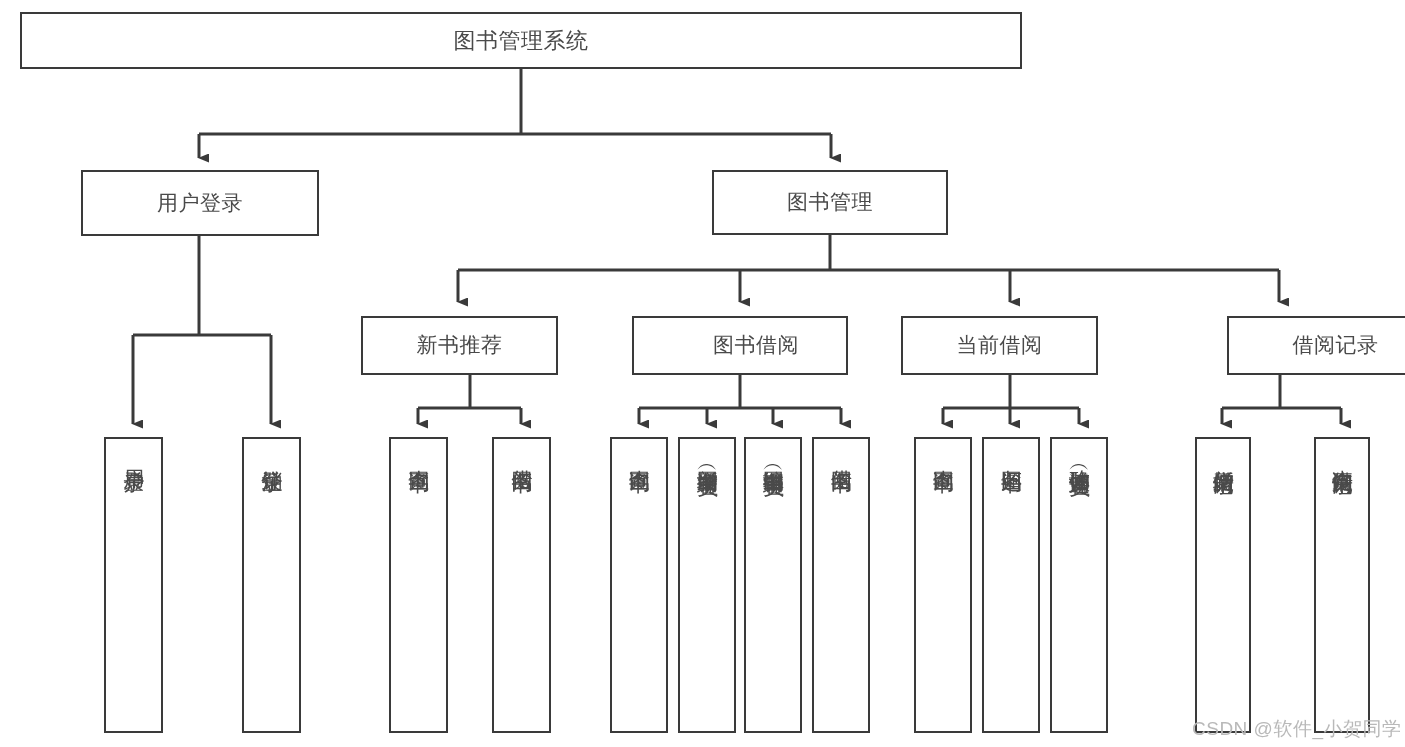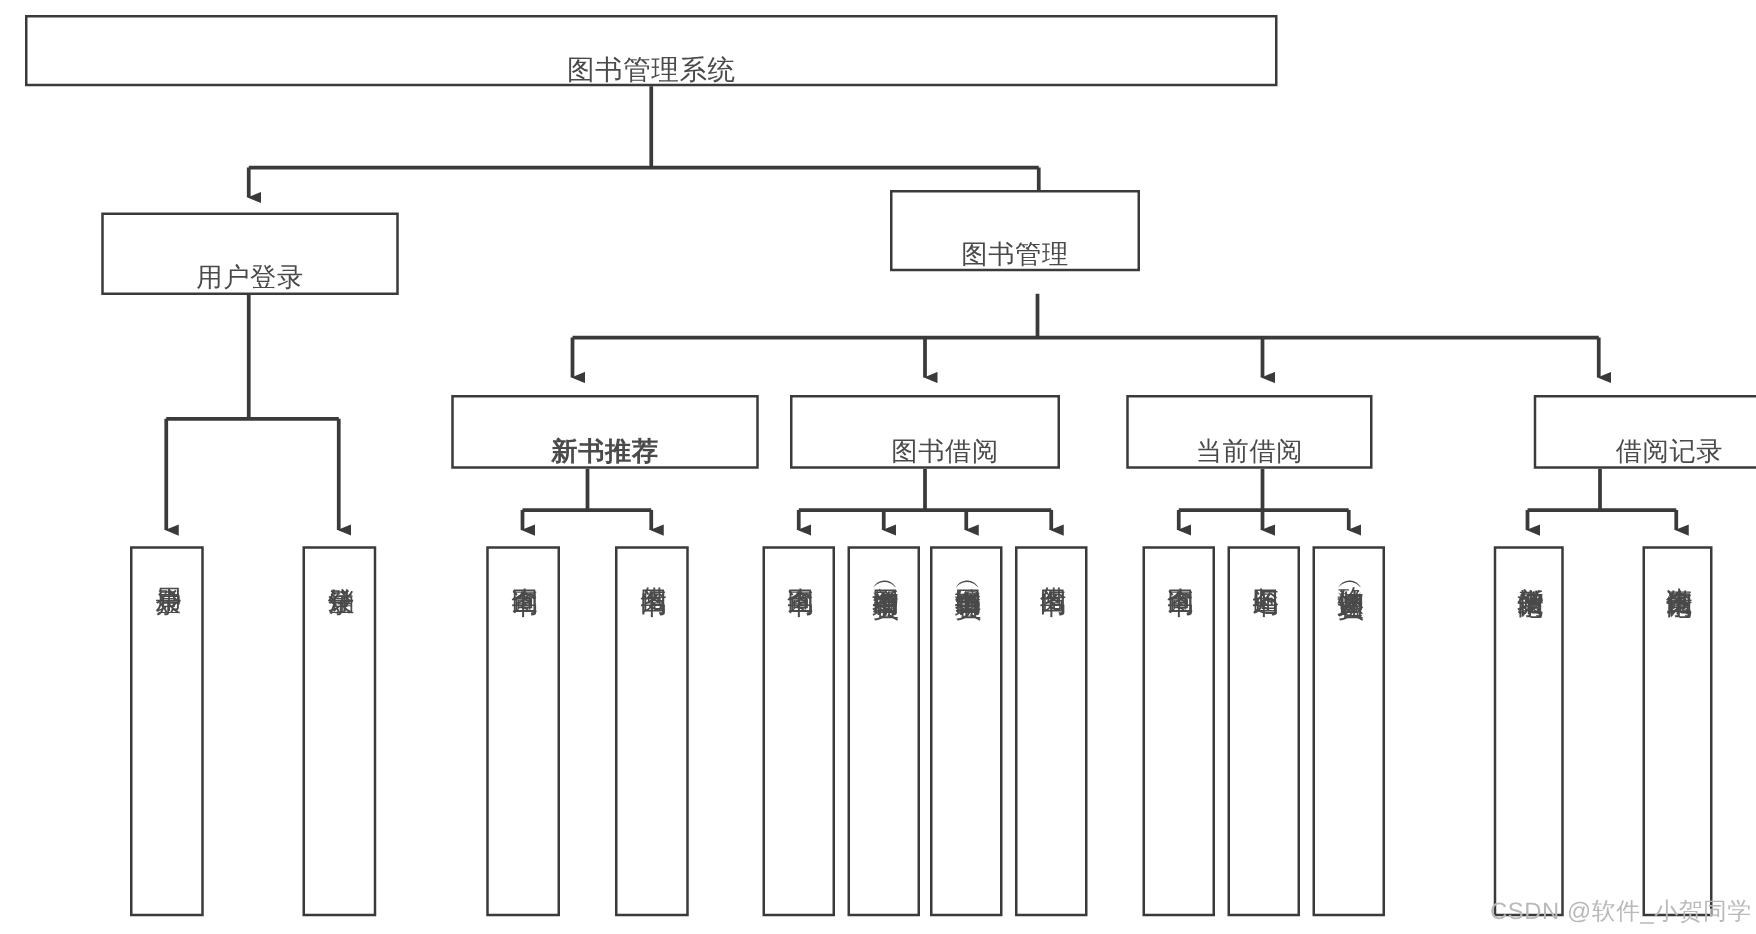--- a/index.html
+++ b/index.html
@@ -23,21 +23,21 @@
     width: 1405px;
     height: 747px;
     pointer-events: none;
   }
   .node {
     position: absolute;
     box-sizing: border-box;
     background: #ffffff;
     border: 2.5px solid #3a3a3a;
     display: flex;
-    align-items: flex-end;
+    align-items: center;
     justify-content: center;
     z-index: 3;
   }
   .node .label {
     color: #4a4a4a;
     font-size: 21px;
     line-height: 1.05;
     letter-spacing: 0.5px;
     white-space: nowrap;
     text-align: center;
@@ -123,25 +123,25 @@
     </g>
   </svg>
 
   <div class="node root" style="left:20px; top:12px; width:1002px; height:57px;">
     <span class="label">图书管理系统</span>
   </div>
 
   <div class="node" style="left:81px; top:170px; width:238px; height:66px;">
     <span class="label">用户登录</span>
   </div>
-  <div class="node" style="left:712px; top:152px; width:200px; height:65px;">
+  <div class="node" style="left:712px; top:170px; width:236px; height:65px;">
     <span class="label">图书管理</span>
   </div>
 
-  <div class="node" style="left:361px; top:316px; width:246px; height:59px;font-weight:bold;">
+  <div class="node" style="left:361px; top:316px; width:197px; height:59px;">
     <span class="label">新书推荐</span>
   </div>
   <div class="node" style="left:632px; top:316px; width:216px; height:59px;padding-left:32px;">
     <span class="label">图书借阅</span>
   </div>
   <div class="node" style="left:901px; top:316px; width:197px; height:59px;">
     <span class="label">当前借阅</span>
   </div>
   <div class="node" style="left:1227px; top:316px; width:217px; height:59px;">
     <span class="label">借阅记录</span>

